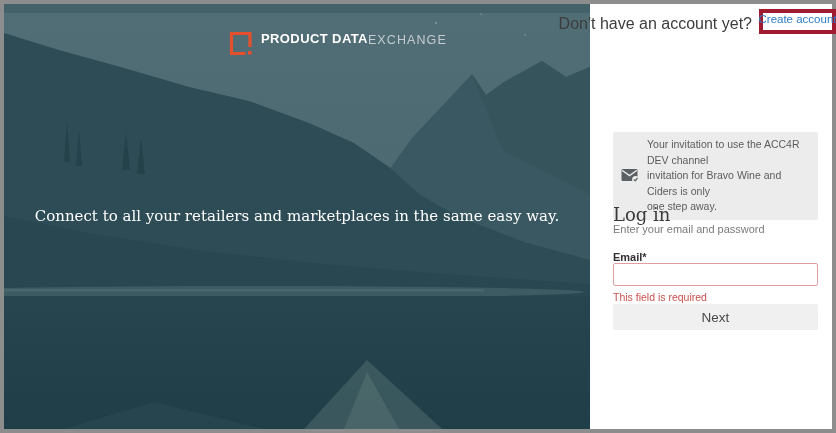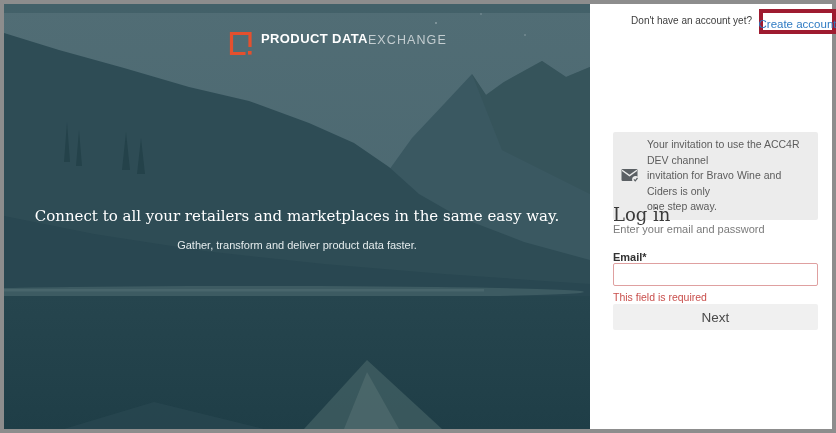--- a/index.html
+++ b/index.html
@@ -13,22 +13,22 @@
   .logo-mark{display:block;flex-shrink:0;}
   .logo-text{display:flex;flex-direction:row;justify-content:flex-start;padding-top:2px;}
   .logo-line1{font-size:13px;font-weight:bold;color:#ffffff;letter-spacing:.4px;line-height:13px;}
   .logo-line2{font-size:12.5px;color:#c3cdd0;letter-spacing:1.1px;line-height:13px;margin-top:2px;}
   .hero-copy{position:absolute;left:0;right:0;top:203px;text-align:center;color:#ffffff;}
   .hero-headline{font-family:"DejaVu Serif","Liberation Serif",serif;font-size:15px;font-weight:500;white-space:nowrap;letter-spacing:0;margin:0;}
   .hero-sub{font-size:11px;color:#e4ebec;margin:14px 0 0 0;}
 
   
   .panel{position:absolute;left:586px;top:0;width:242px;height:425px;background:#ffffff;}
-  .topbar-question{position:absolute;top:11px;right:80px;font-size:10px;color:#3d3d3d;white-space:nowrap;}
-  .annotation{position:absolute;top:5px;right:-4px;width:77px;height:25px;box-sizing:border-box;border:4px solid #9e1b30;background:#ffffff;display:flex;align-items:flex-end;justify-content:center;}
+  .topbar-question{position:absolute;top:11px;right:80px;font-size:16px;color:#3d3d3d;white-space:nowrap;}
+  .annotation{position:absolute;top:5px;right:-4px;width:77px;height:25px;box-sizing:border-box;border:4px solid #9e1b30;background:#ffffff;display:flex;align-items:flex-start;justify-content:center;}
   .create-link{font-size:11.5px;color:#2f7bc3;text-decoration:none;cursor:pointer;white-space:nowrap;}
 
   .invite{position:absolute;left:23px;top:128px;width:205px;box-sizing:border-box;background:#ececec;border-radius:2px;padding:5px 9px 5px 8px;display:flex;align-items:center;gap:7px;}
   .invite-icon{flex-shrink:0;display:block;}
   .invite-text{font-size:10.5px;line-height:15.5px;color:#5c5c5c;}
 
   .login-title{position:absolute;left:23px;top:200px;margin:0;font-family:"DejaVu Serif","Liberation Serif",serif;font-size:18px;font-weight:400;color:#3a3a3a;}
   .login-sub{position:absolute;left:23px;top:219px;margin:0;font-size:11px;color:#7b7b7b;}
   .email-label{position:absolute;left:23px;top:247px;font-size:11px;font-weight:bold;color:#323232;}
   .email-input{position:absolute;left:23px;top:259px;width:205px;height:23px;box-sizing:border-box;border:1px solid #dfa0a0;border-radius:2px;background:#fff;padding:0 6px;font-size:12px;font-family:inherit;color:#333;outline:none;}
@@ -86,21 +86,20 @@
         <rect x="20" y="21" width="3.6" height="3.6" fill="#e4502e"></rect>
       </svg>
       <div class="logo-text">
         <span class="logo-line1">PRODUCT DATA</span>
         <span class="logo-line2">EXCHANGE</span>
       </div>
     </div>
 
     <div class="hero-copy">
       <h1 class="hero-headline">Connect to all your retailers and marketplaces in the same easy way.</h1>
-      <p class="hero-sub">Gather, transform and deliver product data faster.</p>
     </div>
   </div>
 
   <div class="panel">
 
     <span class="topbar-question">Don't have an account yet?</span>
 
     <div class="annotation">
       <a class="create-link" href="#">Create account</a>
     </div>

